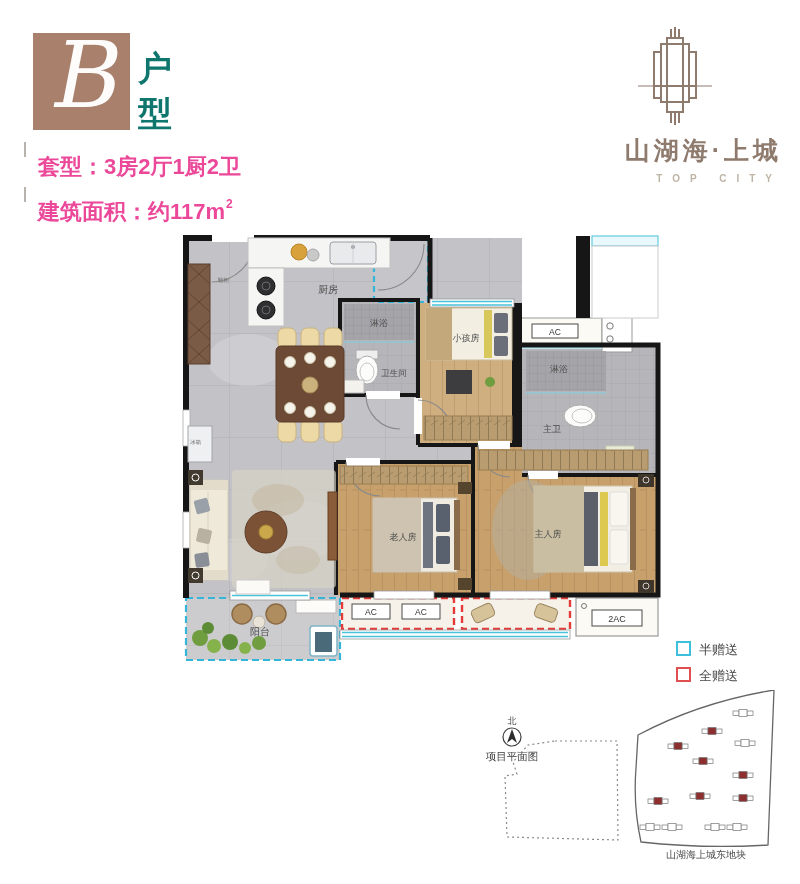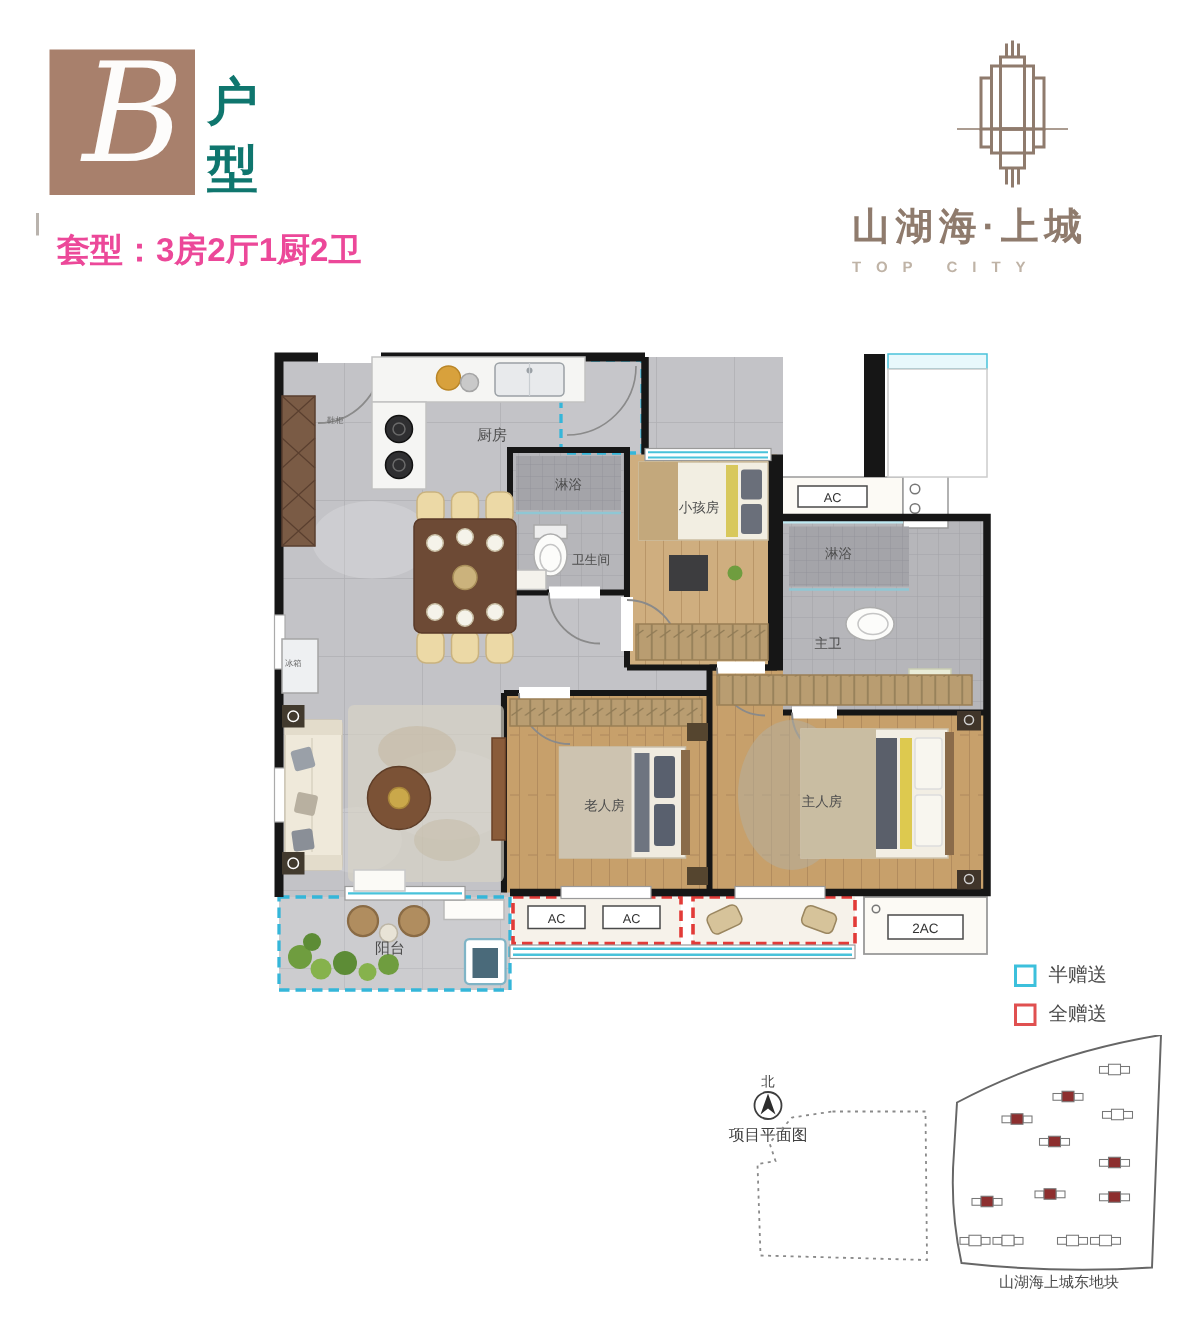--- a/index.html
+++ b/index.html
@@ -11,48 +11,53 @@
         font-style:italic;font-size:92px;line-height:1.1;color:#fdfcfb;font-weight:500;}
   .unit-label{position:absolute;left:138px;top:46px;width:40px;font-size:34px;line-height:1.32;
         color:#0f766e;font-weight:700;word-break:break-all;letter-spacing:2px;}
   
   .spec-line{position:absolute;left:24px;height:28px;font-size:22px;font-weight:700;color:#ec4899;
         display:flex;align-items:flex-start;}
   .spec-line .tick{display:inline-block;width:2px;height:15px;background:#b9b3ad;margin-right:12px;margin-top:-10px;}
   #spec1{top:152px;} #spec2{top:197px;}
   .spec-line sup{font-size:12px;margin-left:1px;}
   
-  .logo{position:absolute;left:568px;top:26px;width:214px;text-align:left;color:#8f7b6d;}
+  .logo{position:absolute;left:568px;top:26px;width:214px;text-align:right;color:#8f7b6d;}
   .logo .emblem{display:block;margin:0 auto 6px auto;}
   .logo .name{font-size:25px;letter-spacing:4px;font-weight:600;white-space:nowrap;}
   .logo .sub{margin-top:6px;font-size:10px;letter-spacing:10px;color:#bfb3a6;font-weight:600;}
   
   .plan-wrap{position:absolute;left:178px;top:230px;width:490px;height:442px;}
   .site-wrap{position:absolute;left:460px;top:690px;width:330px;height:190px;}
   
   .legend{position:absolute;left:676px;top:641px;font-size:13px;color:#4a4a4a;}
-  .legend .row{display:flex;align-items:center;margin-bottom:8px;}
+  .legend .row{display:flex;margin-bottom:8px;}
   .legend .sw{width:11px;height:11px;border:2px solid;margin-right:8px;background:#fff;}
   .legend .sw.half{border-color:#3cc0dc;}
   .legend .sw.full{border-color:#e05050;}
   svg text{font-family:"Liberation Sans","DejaVu Sans",sans-serif;}
 </style>
 </head>
 <body>
 
 <div id="page">
 
   <div class="b-badge">
     <div class="letter">B</div>
   </div>
   <div class="unit-label">户型</div>
 
   <div class="spec-line" id="spec1">
     <span class="tick"></span>
     <span>套型：3房2厅1厨2卫</span>
+  </div>
+  <div class="spec-line" id="spec2">
+    <span class="tick"></span>
+    <span>建筑面积：约117m</span>
+      <sup>2</sup>
   </div>
 
   <div class="logo">
     <svg class="emblem" width="78" height="102" viewBox="0 0 78 102">
       <g fill="none" stroke="#8f7b6d" stroke-width="2">
         <line x1="35" y1="3" x2="35" y2="12"></line>
           <line x1="39" y1="1" x2="39" y2="12"></line>
           <line x1="43" y1="3" x2="43" y2="12"></line>
         <rect x="31" y="12" width="16" height="48"></rect>
         <rect x="25" y="18" width="28" height="42"></rect>

